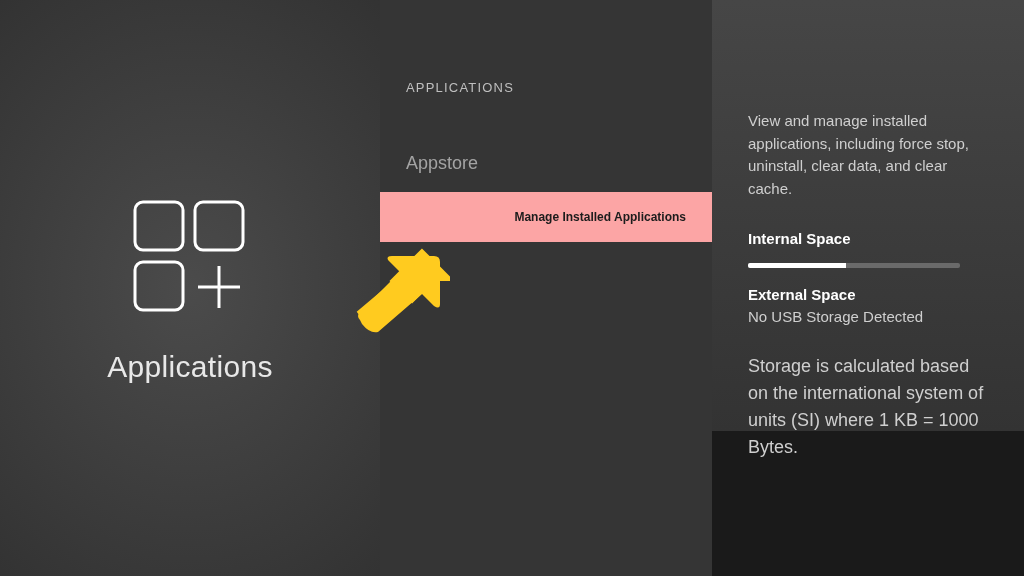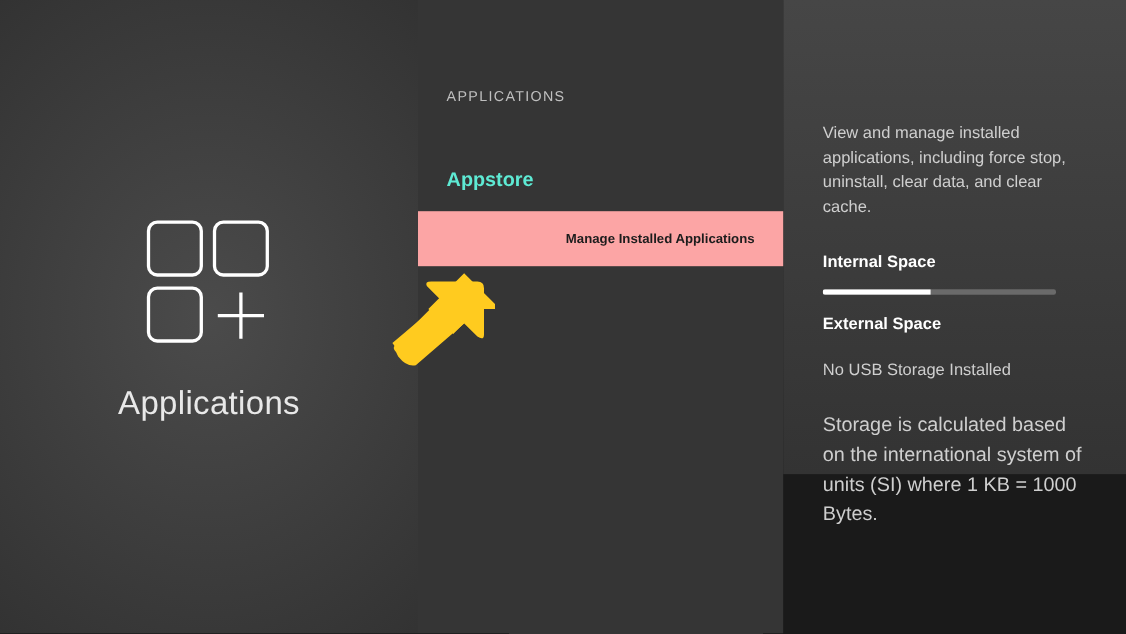--- a/index.html
+++ b/index.html
@@ -45,23 +45,23 @@
       font-size: 13px;
       letter-spacing: 1.2px;
       color: #bfbfbf;
       padding: 0 26px;
       margin-bottom: 40px;
       font-weight: 400;
     }
     .menu-item {
       padding: 18px 26px;
       font-size: 18px;
-      color: #5eead4;
+      color: #a3a3a3;
       cursor: pointer;
-      font-weight: 700;
+      font-weight: 400;
     }
     .menu-item.selected {
       background: #fca5a5;
       color: #1c1c1c;
       font-weight: 600;
       font-size: 12px;
       text-align: right;
     }
     .arrow-overlay {
       position: absolute;
@@ -99,21 +99,21 @@
     .storage-bar-fill {
       height: 5px;
       background: #ffffff;
       width: 46%;
     }
     .storage-line {
       margin-bottom: 26px;
       color: #cfcfcf;
       font-size: 14.5px;
     }
-    .external-block .section-sub { margin-bottom: 20px; }
+    .external-block .section-sub { margin-bottom: 0; }
     .external-status {
       color: #cfcfcf;
       margin-bottom: 24px;
       font-size: 15px;
     }
     .storage-note {
       max-width: 240px;
       color: #cfcfcf;
       font-size: 18px;
     }
@@ -173,17 +173,17 @@
 
   <div>
     <div class="section-sub">Internal Space</div>
     <div class="storage-bar-bg">
       <div class="storage-bar-fill" style="width:46%"></div>
     </div>
   </div>
 
   <div class="external-block">
     <div class="section-sub">External Space</div>
-    <div class="external-status">No USB Storage Installed</div>
+    <div class="external-status">No USB Storage Detected</div>
   </div>
 
   <div class="storage-note">Storage is calculated based on the international system of units (SI) where 1 KB = 1000 Bytes.</div>
 </div>
 
 </body></html>

